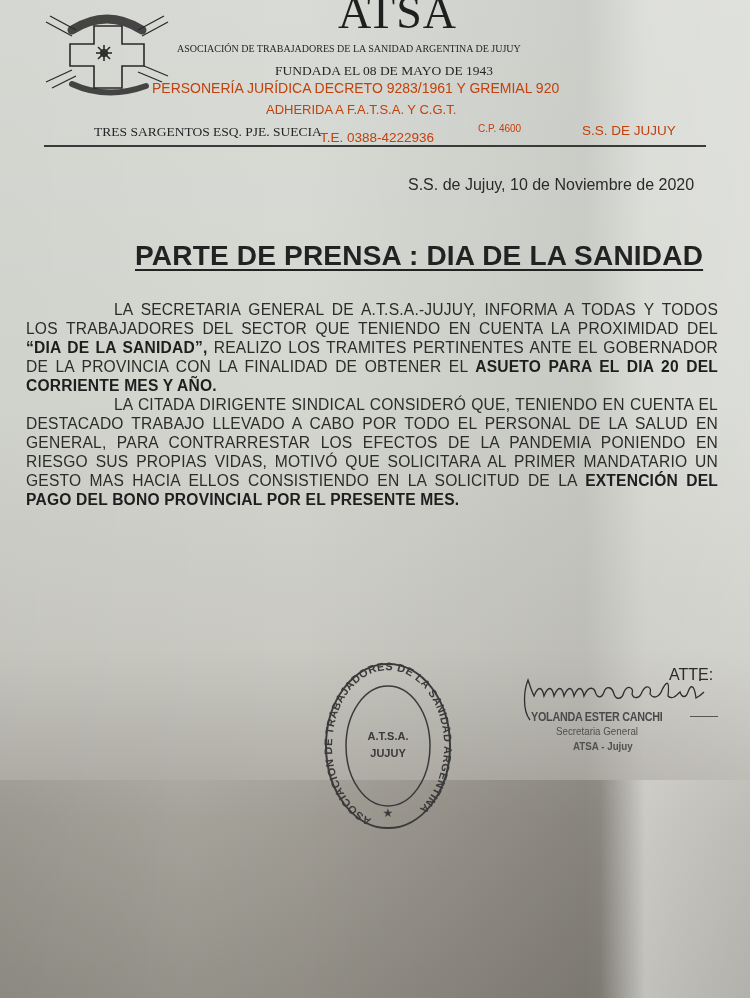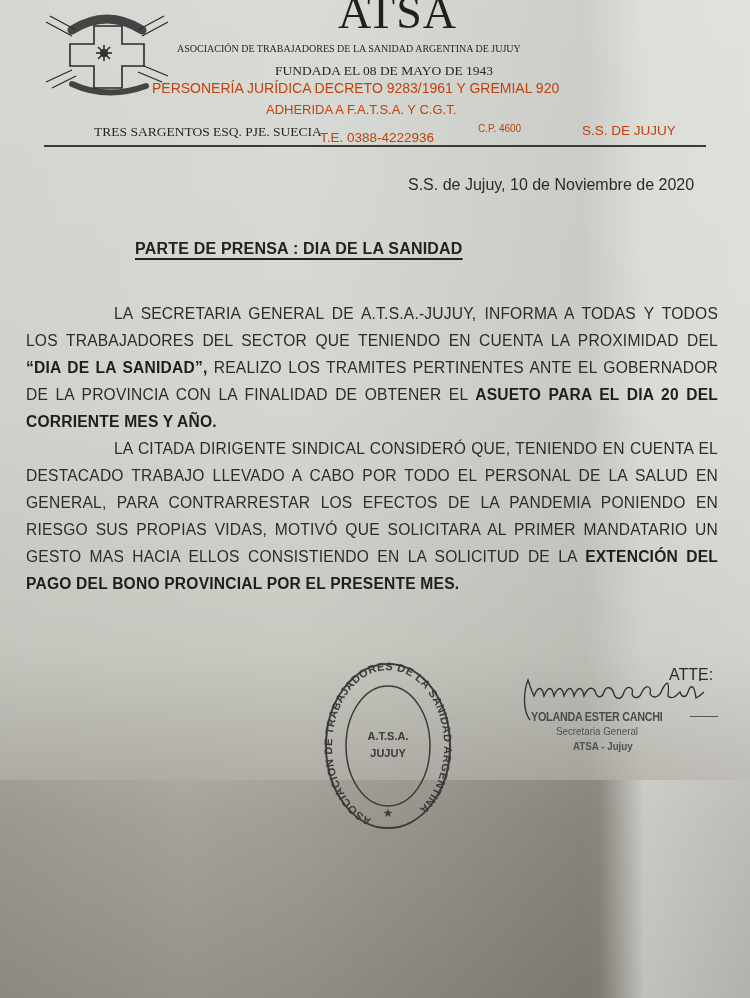--- a/index.html
+++ b/index.html
@@ -31,26 +31,26 @@
   .lh3 { left:152px; top:80px; font-size:14px; }
   .lh4 { left:258px; top:102px; font-size:13px;margin-left:8px; }
   .lh5 { left:58px; top:124px; font-size:13.5px;margin-left:36px; }
   .lh5b { left:320px; top:123px; font-size:13.5px;margin-top:7px; }
   .lh5c { left:478px; top:123px; font-size:10px; }
   .lh5d { left:582px; top:123px; font-size:13.5px; }
   .rule { left:44px; top:145px; width:662px; height:2px; background:#3a3a3a; }
 
   .date { left:408px; top:176px; font-size:16px; color:#2b2b2b; }
   .title {
-    left:135px; top:240px; font-size:16px; font-weight:bold; color:#222;
+    left:135px; top:240px; font-size:28px; font-weight:bold; color:#222;
     text-decoration:underline; text-underline-offset:4px; text-decoration-thickness:2px;
     letter-spacing:0.2px;
   }
   .body-text {
-    left:26px; top:300px; width:692px; font-size:15.6px; line-height:27px;
+    left:26px; top:300px; width:692px; font-size:15.6px; line-height:19px;
     color:#2c2c2c; text-align:justify; letter-spacing:0.2px;
   }
   .body-text p { margin:0; text-indent:88px; }
   .body-text b { color:#1e1e1e; }
 
   .atte { left:669px; top:642px; font-size:16px; color:#2c2c2c;margin-top:24px; }
 
   .stamp { left:322px; top:660px; width:132px; height:172px; }
   .sig { left:516px; top:672px; width:206px; height:50px; }
   .signame { left:531px; top:710px; font-size:12px; font-weight:bold; color:#4a4a4a; letter-spacing:-0.3px; transform:scaleX(0.9); transform-origin:left; }

